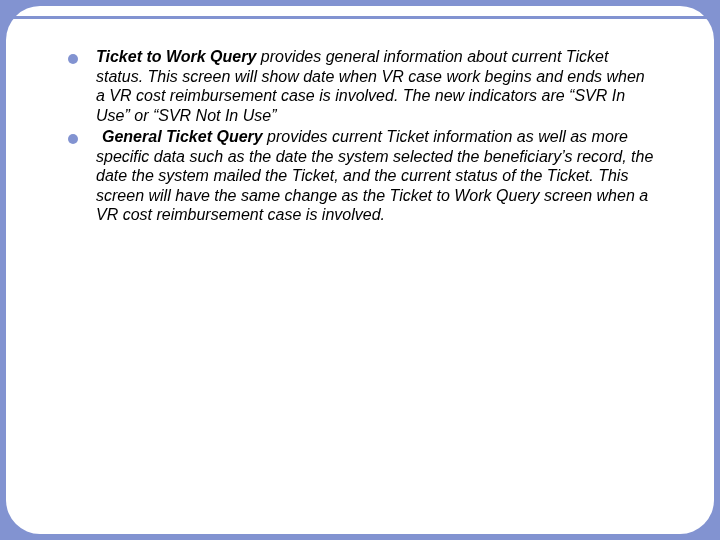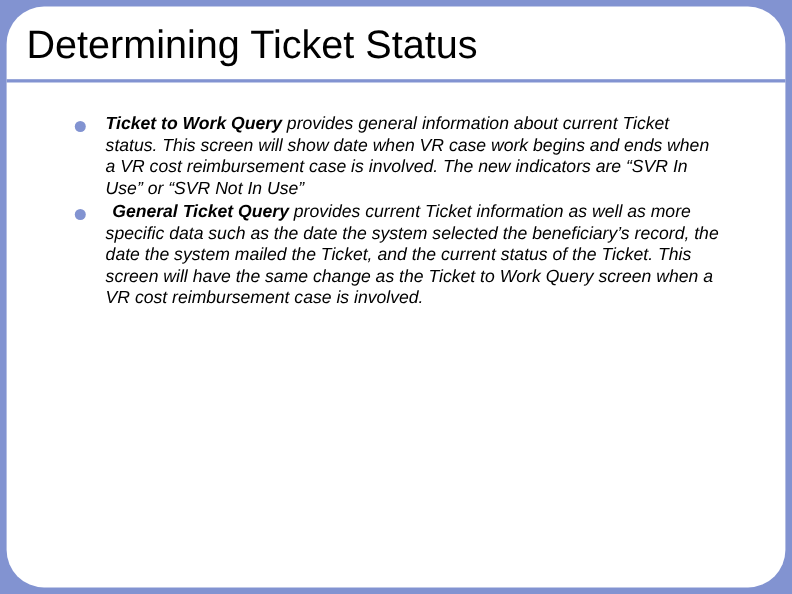--- a/index.html
+++ b/index.html
@@ -58,23 +58,20 @@
     border-radius: 50%;
     background: #8293d1;
   }
   .bold { font-weight: 700; }
   .lead-space { display:inline-block; width: 6px; }
 </style>
 </head>
 <body>
 
 <div class="card">
-  <div class="title-wrap">
-    <h1 class="title">Determining Ticket Status</h1>
-  </div>
   <div class="hr-accent"></div>
   <div class="content">
     <ul class="bullets">
       <li>
         <span class="bold">Ticket to Work Query</span><span> provides general information about current Ticket status. This screen will show date when VR case work begins and ends when a VR cost reimbursement case is involved. The new indicators are “SVR In Use” or “SVR Not In Use”</span>
       </li>
       <li>
         <span class="lead-space"> </span><span class="bold">General Ticket Query</span><span> provides current Ticket information as well as more specific data such as the date the system selected the beneficiary’s record, the date the system mailed the Ticket, and the current status of the Ticket. This screen will have the same change as the Ticket to Work Query screen when a VR cost reimbursement case is involved.</span>
       </li>
     </ul>

